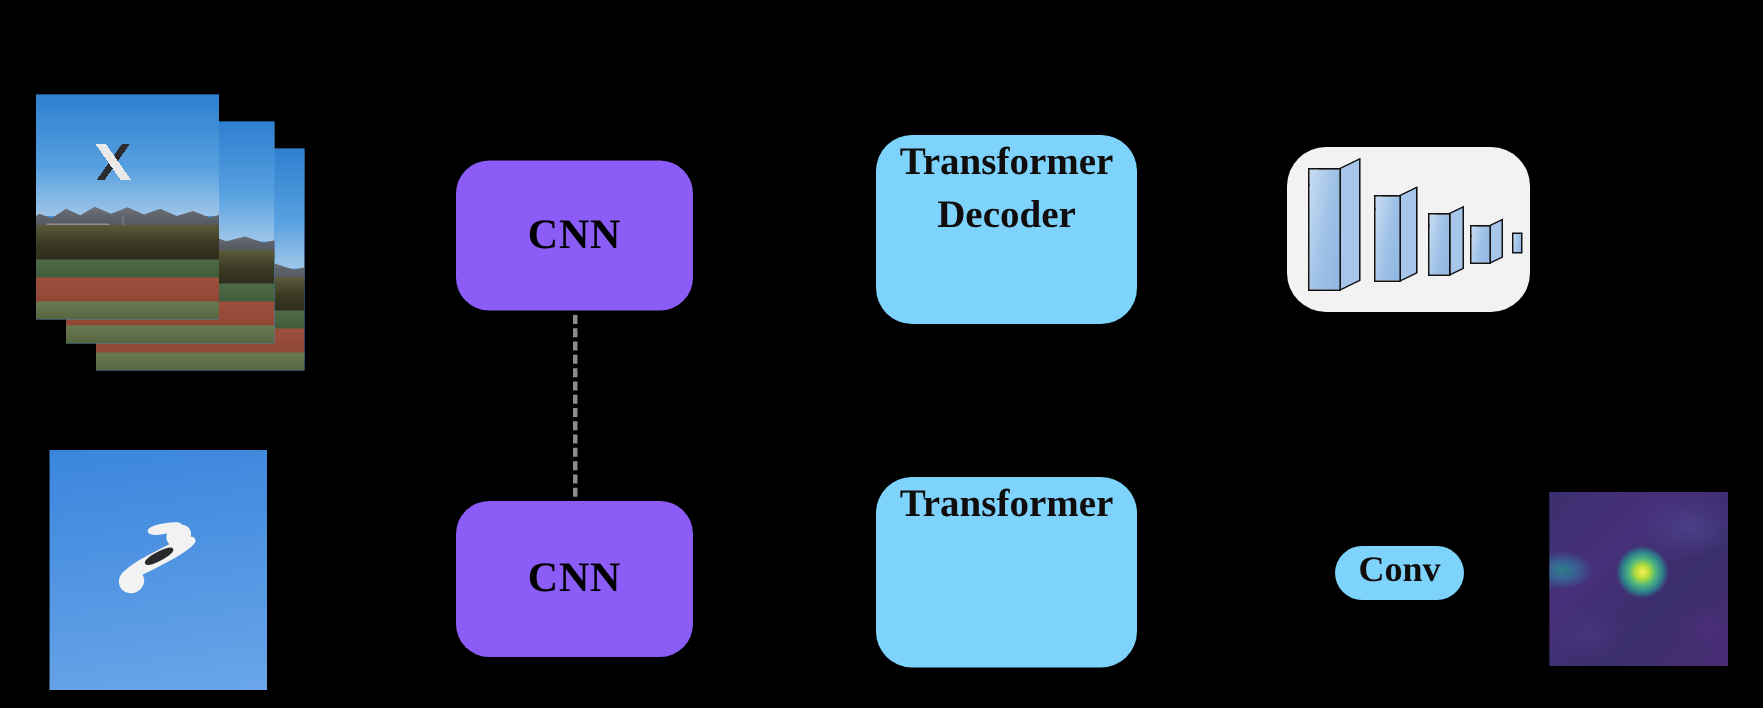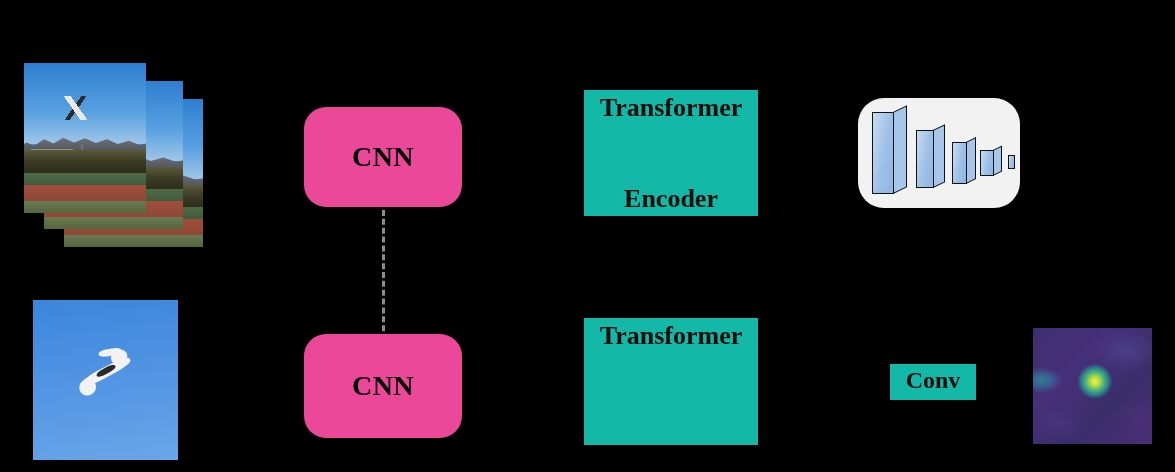--- a/index.html
+++ b/index.html
@@ -111,44 +111,45 @@
     background: #f2f2f3;
     border-radius: 40%;
   }
   .soloimg .bigdiver .dark {
     background: #2a2a2d;
   }
 
   
   .cnnbox {
     position: absolute;
-    background: #ec4899;
+    background: #8b5cf6;
     border-radius: 22px;
     display: flex;
     align-items: center;
     justify-content: center;
     color: #000000;
     font-weight: bold;
     font-size: 28px;
     letter-spacing: 0.5px;
   }
 
   
   .pinkbox {
     position: absolute;
-    background: #14b8a6;
+    background: #7dd3fc;
     display: flex;
     flex-direction: column;
     align-items: center;
-    justify-content: space-between;
+    justify-content: flex-start;
     color: #120d0d;
     font-weight: bold;
     font-size: 26px;
     line-height: 1.35;
     text-align: center;
+    border-radius: 24px;
   }
   .pinkbox.small {
     font-size: 24px;
   }
 
   
   .dashline {
     position: absolute;
     width: 0;
     border-left: 3px dashed #8c8c8c;
@@ -254,21 +255,21 @@
   <div class="cnnbox" style="left:304px; top:107px; width:158px; height:100px;">
     <span>CNN</span>
   </div>
 
   <div class="cnnbox" style="left:304px; top:334px; width:158px; height:104px;">
     <span>CNN</span>
   </div>
 
   <div class="pinkbox" style="left:584px; top:90px; width:174px; height:126px;">
     <span>Transformer</span>
-    <span>Encoder</span>
+    <span>Decoder</span>
   </div>
 
   <div class="pinkbox" style="left:584px; top:318px; width:174px; height:127px;">
     <span>Transformer</span>
   </div>
 
   <div class="pinkbox small" style="left:890px; top:364px; width:86px; height:36px;">
     <span>Conv</span>
   </div>
 

